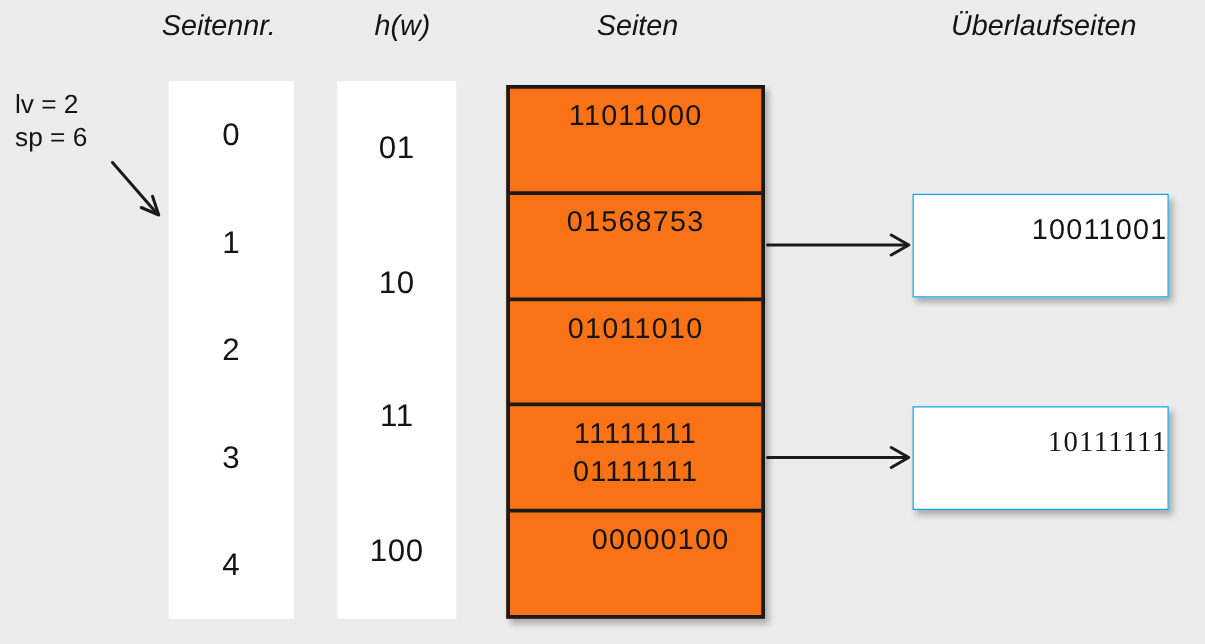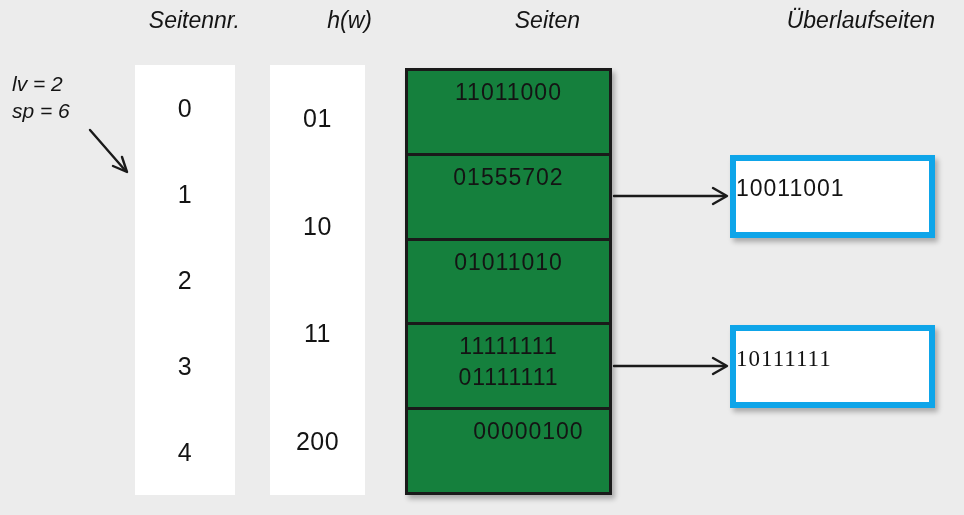--- a/index.html
+++ b/index.html
@@ -4,56 +4,56 @@
 <style>
   html,body{margin:0;padding:0;}
   body{
     width:964px;height:515px;position:relative;overflow:hidden;
     background:#ececec;color:#141414;
     font-family:"Liberation Sans","DejaVu Sans",sans-serif;
   }
   .hdr{
     position:absolute;top:6px;height:28px;
     font-style:italic;font-size:23px;font-weight:500;
-    text-align:right;line-height:28px;white-space:nowrap;
+    text-align:center;line-height:28px;white-space:nowrap;
   }
   .annotation{
     position:absolute;left:12px;top:70px;
-    font-style:italic;font-size:21px;line-height:1.3;white-space:nowrap;
+    font-size:21px;line-height:1.3;white-space:nowrap;
   }
   .col{
     position:absolute;top:65px;height:430px;background:#ffffff;
     display:flex;flex-direction:column;
   }
   .col-seitennr{left:135px;width:100px;}
   .col-hw{left:270px;width:95px;}
   .col .cell{
     flex:1;display:flex;align-items:center;justify-content:center;
     font-size:25px;letter-spacing:0.5px;
   }
   .pages-table{
     position:absolute;left:405px;top:68px;width:207px;height:427px;
-    background:#15803d;border:3px solid #1a1a1a;box-sizing:border-box;
+    background:#f97316;border:3px solid #1a1a1a;box-sizing:border-box;
     display:flex;flex-direction:column;
     box-shadow:3px 4px 5px rgba(0,0,0,0.28);
   }
   .pages-row{
     flex:1;border-bottom:3px solid #1a1a1a;
     display:flex;flex-direction:column;align-items:center;
     padding-top:6px;box-sizing:border-box;
   }
   .pages-row:last-child{border-bottom:none;padding-left:40px;}
   .bits{
     font-size:23px;line-height:1.35;letter-spacing:1px;text-align:center;
   }
   .overflow-box{
     position:absolute;left:730px;width:205px;height:83px;
-    background:#ffffff;border:6px solid #0ea5e9;box-sizing:border-box;
+    background:#ffffff;border:1px solid #0ea5e9;box-sizing:border-box;
     box-shadow:3px 4px 5px rgba(0,0,0,0.28);
-    display:flex;justify-content:flex-start;padding-top:12px;
+    display:flex;justify-content:flex-end;padding-top:12px;
   }
   .overflow-1{top:155px;}
   .overflow-3{top:325px;font-family:Liberation Serif, serif;}
   .arrow-layer{position:absolute;left:0;top:0;pointer-events:none;}
 </style>
 </head>
 <body>
 
 <div class="hdr" style="left:110px;width:130px;">Seitennr.</div>
 <div class="hdr" style="left:272px;width:100px;">h(w)</div>
@@ -70,30 +70,30 @@
   <div class="cell">1</div>
   <div class="cell">2</div>
   <div class="cell">3</div>
   <div class="cell">4</div>
 </div>
 
 <div class="col col-hw">
   <div class="cell">01</div>
   <div class="cell">10</div>
   <div class="cell">11</div>
-  <div class="cell">200</div>
+  <div class="cell">100</div>
 </div>
 
 <div class="pages-table">
   <div class="pages-row">
     <div class="bits">11011000</div>
     <div class="bits"></div>
   </div>
   <div class="pages-row">
-    <div class="bits">01555702</div>
+    <div class="bits">01568753</div>
   </div>
   <div class="pages-row">
     <div class="bits">01011010</div>
   </div>
   <div class="pages-row">
     <div class="bits">11111111</div>
     <div class="bits">01111111</div>
   </div>
   <div class="pages-row">
     <div class="bits">00000100</div>

